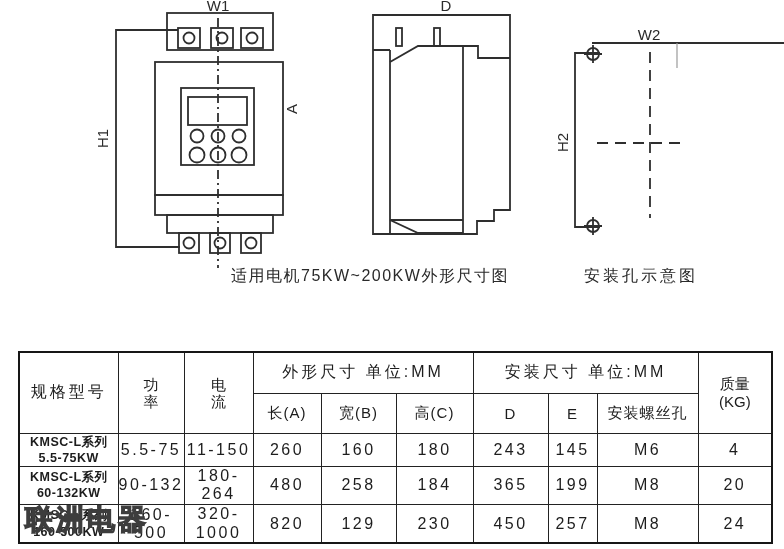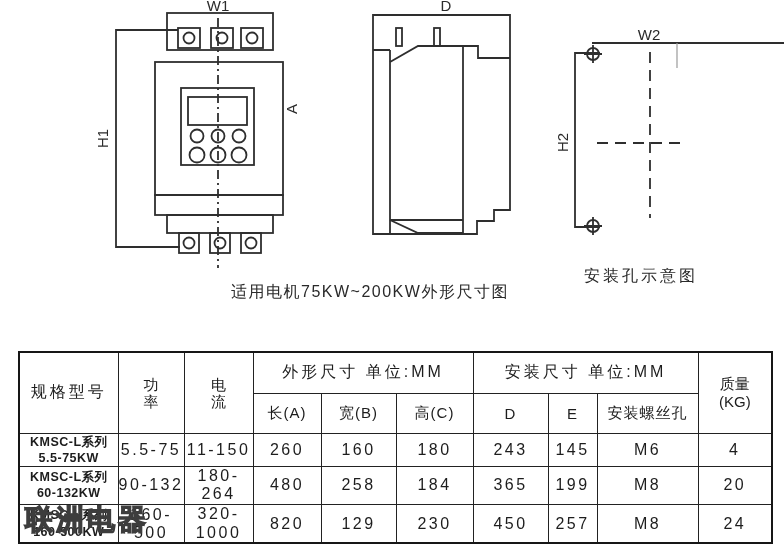--- a/index.html
+++ b/index.html
@@ -7,21 +7,21 @@
     width:784px;height:549px;position:relative;overflow:hidden;
     background:#ffffff;
     font-family:"Liberation Sans","DejaVu Sans",sans-serif;
     color:#222;
   }
   .drawings{position:absolute;left:0;top:0;width:784px;height:300px;}
   .caption{
     position:absolute;font-size:16px;letter-spacing:1.5px;color:#2a2a2a;
     white-space:nowrap;
   }
-  .caption-front{left:231px;top:282px;}
+  .caption-front{left:231px;top:266px;}
   .caption-mount{left:584px;top:266px;letter-spacing:3px;}
 
   table.spec{
     position:absolute;left:18px;top:351px;width:753px;
     border-collapse:collapse;table-layout:fixed;
     border:2px solid #161616;
     font-size:16px;color:#1d1d1d;
   }
   table.spec th,table.spec td{
     border:1px solid #222;text-align:center;vertical-align:middle;

